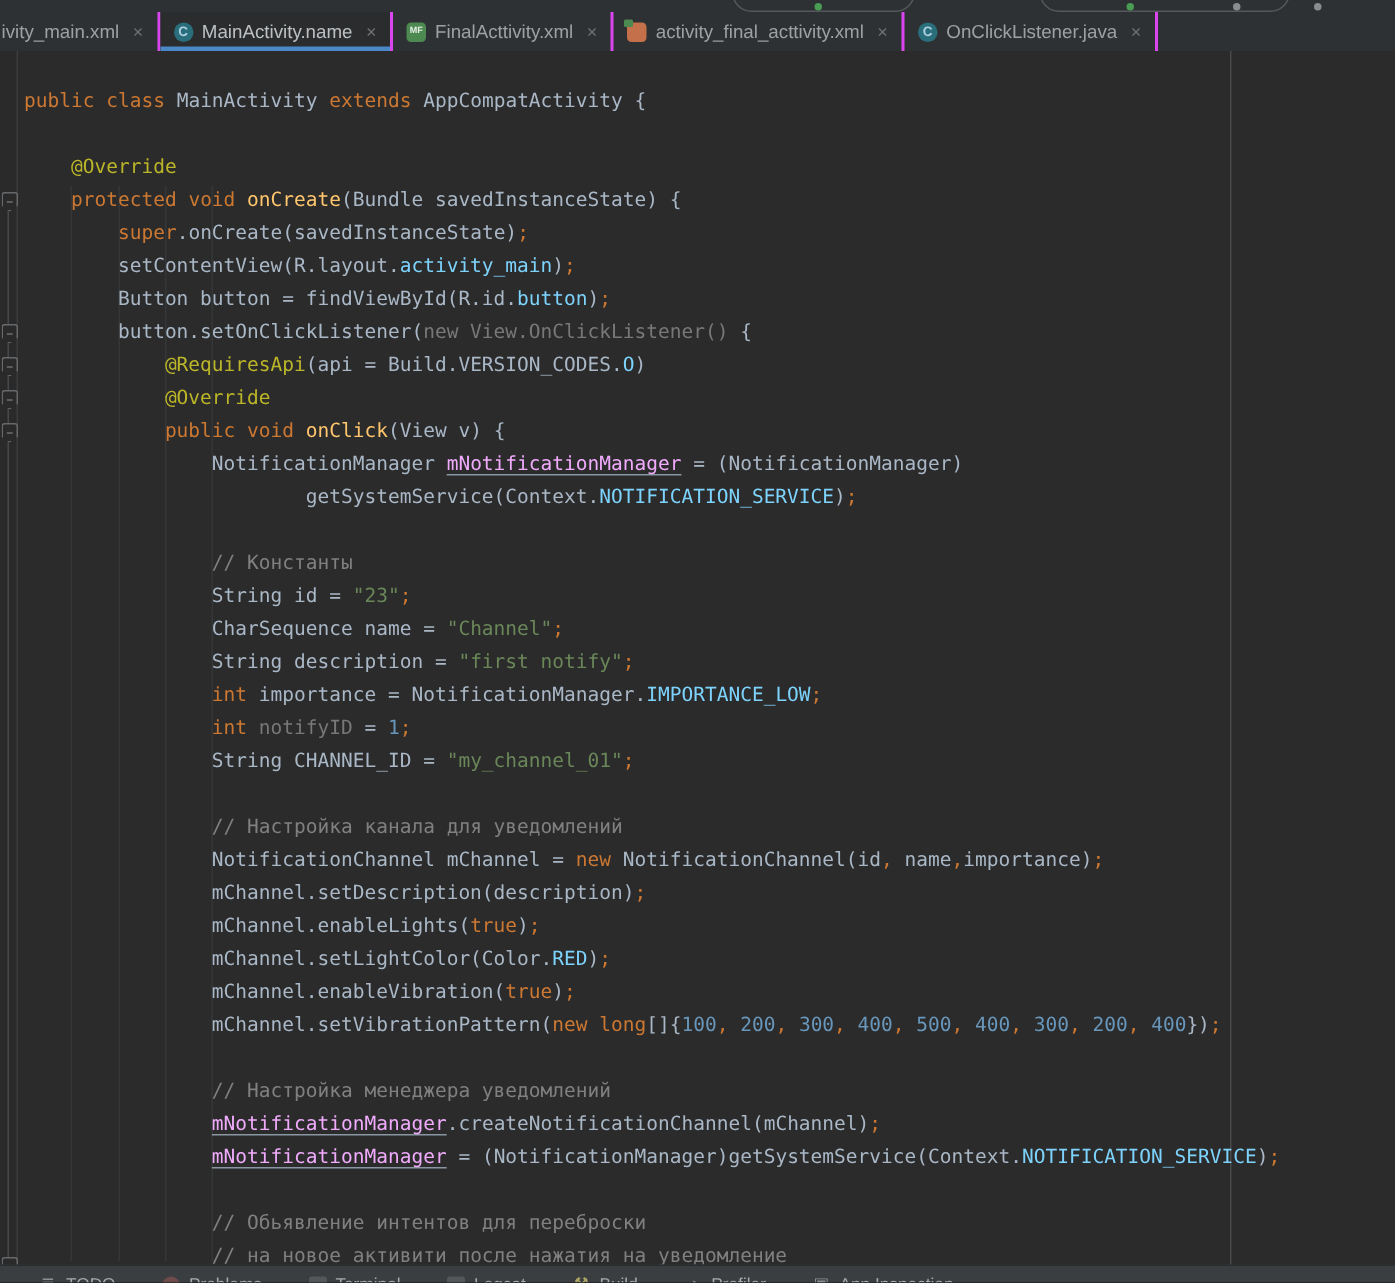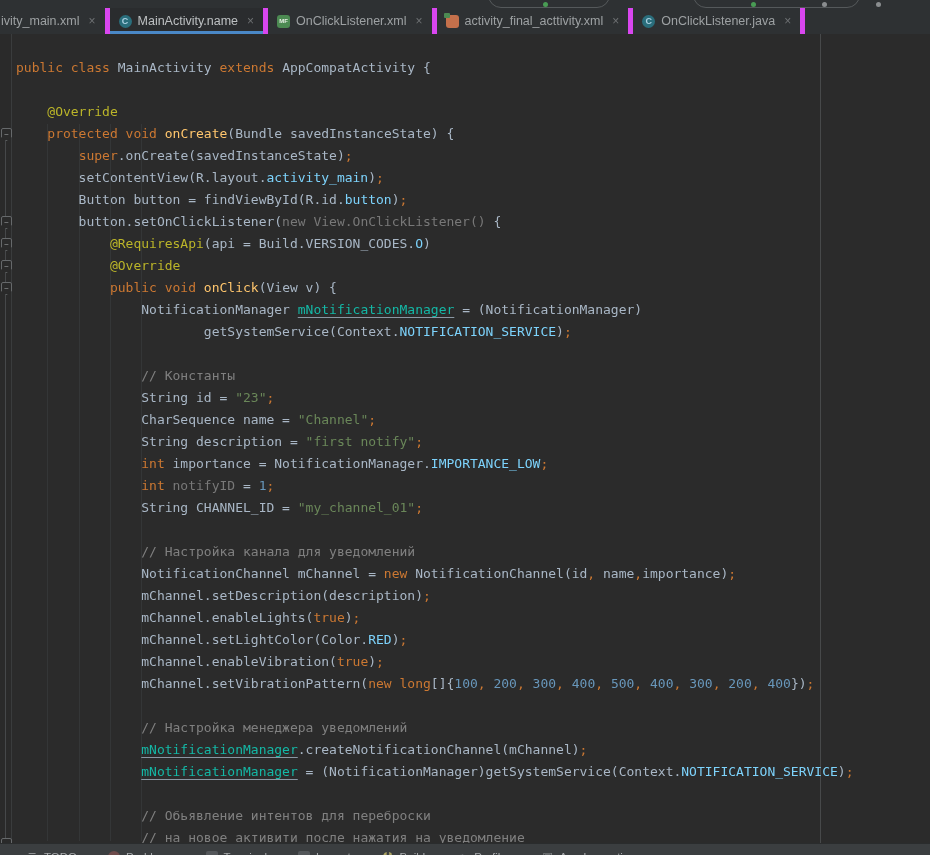--- a/index.html
+++ b/index.html
@@ -11,21 +11,21 @@
              border-bottom:1px solid #222426;overflow:hidden;}
   .tb-widget{position:absolute;top:-20px;height:26px;border:1px solid #55595B;border-radius:13px;}
   .tb-w1{left:488px;width:120px;}
   .tb-w2{left:693px;width:165px;}
   .tb-dot{position:absolute;top:2px;width:5px;height:5px;border-radius:50%;}
 
   
   .tabbar{position:absolute;top:8px;left:0;width:930px;height:26px;background:#2E3133;
           display:flex;align-items:stretch;overflow:hidden;}
   .tab{display:flex;align-items:center;gap:6px;padding:0 9px;font-size:12.5px;color:#9DA1A3;
-       border-right:5px solid #d946ef;position:relative;white-space:nowrap;}
+       border-right:2px solid #d946ef;position:relative;white-space:nowrap;}
   .tab.active{background:#2A2C2E;color:#BDC0C2;}
   .tab.active::after{content:"";position:absolute;left:0;right:0;bottom:0;height:3px;background:#4A88C7;}
   .tab:first-child{padding-left:1px;}
   .tclose{color:#6E7173;font-size:12px;margin-left:3px;}
   .ticon{flex:0 0 auto;width:13px;height:13px;display:flex;align-items:center;justify-content:center;
          font-size:8px;font-weight:bold;border-radius:3px;}
   .ticon.icon-class{border-radius:50%;background:#2A6E7C;color:#ABD0E2;font-size:9px;}
   .ticon.icon-manifest{background:#4C8A52;color:#E8EFE6;font-size:6px;letter-spacing:0;}
   .ticon.icon-layout{background:#C4704B;color:#E8EFE6;position:relative;}
   .ticon.icon-layout::before{content:"";position:absolute;top:-2px;left:-2px;width:6px;height:5px;
@@ -45,21 +45,21 @@
   .line{height:22px;}
   .d{color:#A9B7C6}
   .k{color:#CC7832}
   .a{color:#BBB529}
   .f{color:#FFC66D;font-weight:normal}
   .s{color:#6A8759}
   .n{color:#6897BB}
   .c{color:#808080}
   .i{color:#7dd3fc;}
   .g{color:#787878}
-  .u{color:#14b8a6;text-decoration:underline;text-underline-offset:3px;text-decoration-color:#8A97A3;}
+  .u{color:#f0abfc;text-decoration:underline;text-underline-offset:3px;text-decoration-color:#8A97A3;}
   .m{color:#CC7832}
 
   
   .statusbar{position:absolute;left:0;top:843px;width:930px;height:26px;background:#3B3E40;
              border-top:1px solid #2A2C2D;display:flex;align-items:center;padding-left:26px;
              box-sizing:border-box;font-size:11.5px;color:#A8ABAD;z-index:5;}
   .sb-item{display:flex;align-items:center;gap:6px;margin-right:31px;white-space:nowrap;}
   .sbicon{display:inline-flex;align-items:center;justify-content:center;width:12px;height:12px;
           font-size:11px;line-height:1;color:#8E9193;}
   .sbicon.box{background:#54575A;border-radius:2px;}
@@ -85,21 +85,21 @@
         <span>ivity_main.xml</span>
         <span class="tclose">×</span>
       </div>
       <div class="tab active">
         <span class="ticon icon-class">C</span>
         <span>MainActivity.name</span>
         <span class="tclose">×</span>
       </div>
       <div class="tab">
         <span class="ticon icon-manifest">MF</span>
-        <span>OnClickListener.xml</span>
+        <span>FinalActtivity.xml</span>
         <span class="tclose">×</span>
       </div>
       <div class="tab">
         <span class="ticon icon-layout"></span>
         <span>activity_final_acttivity.xml</span>
         <span class="tclose">×</span>
       </div>
       <div class="tab">
         <span class="ticon icon-class">C</span>
         <span>OnClickListener.java</span>

